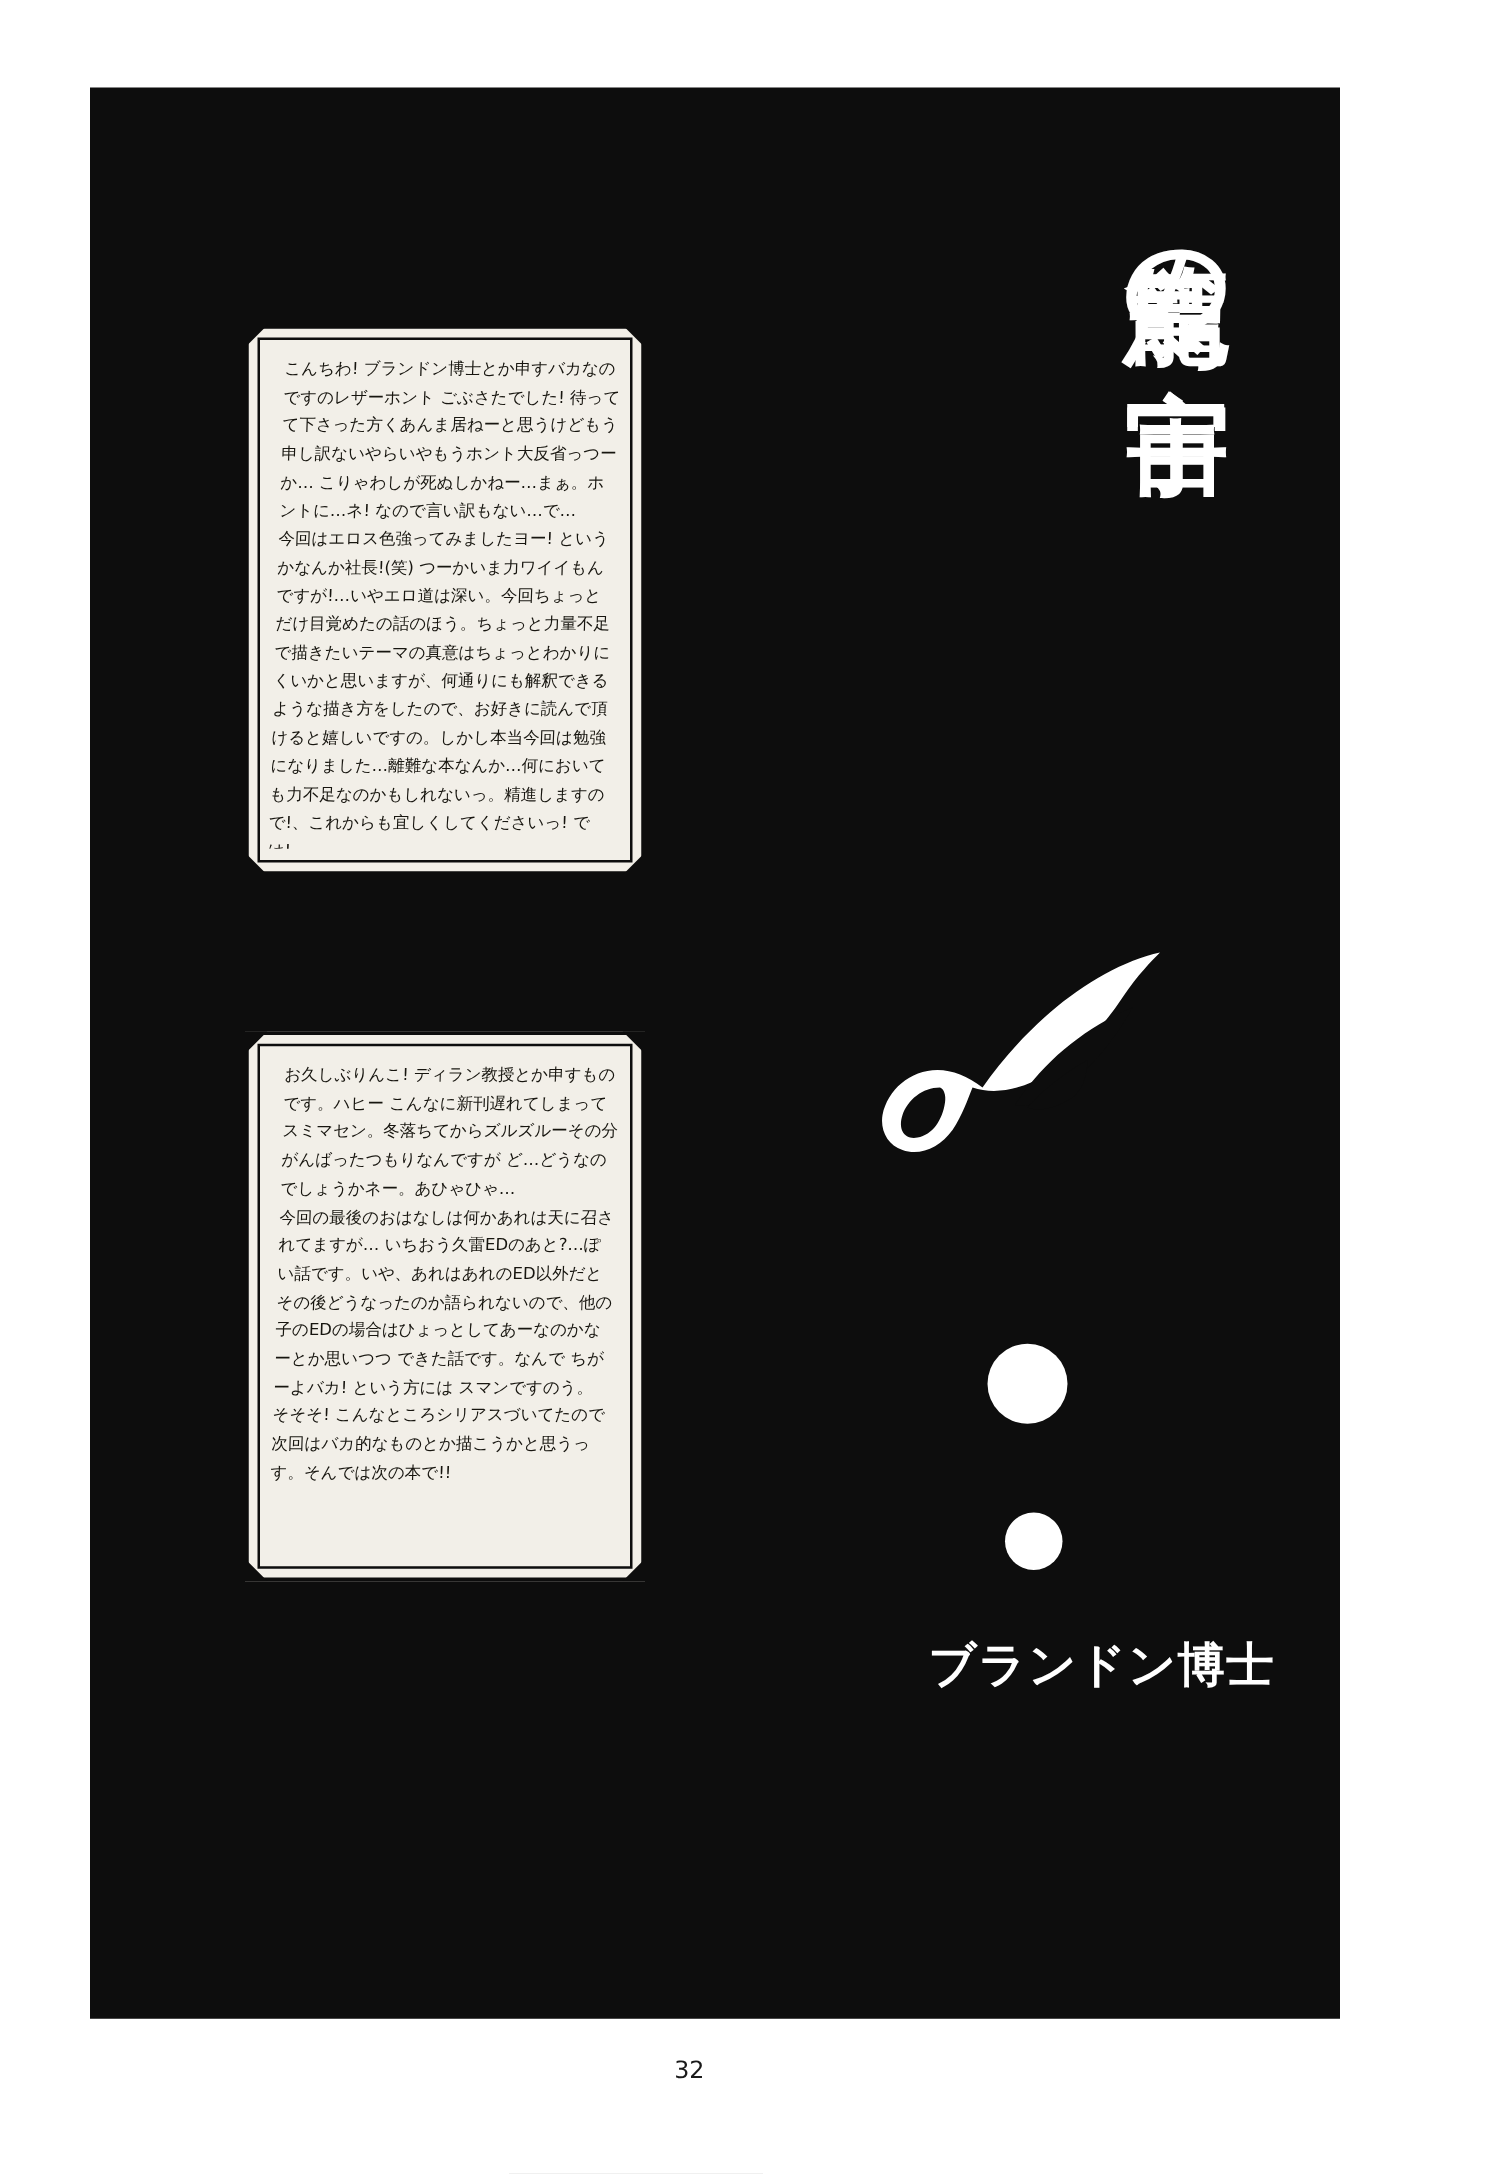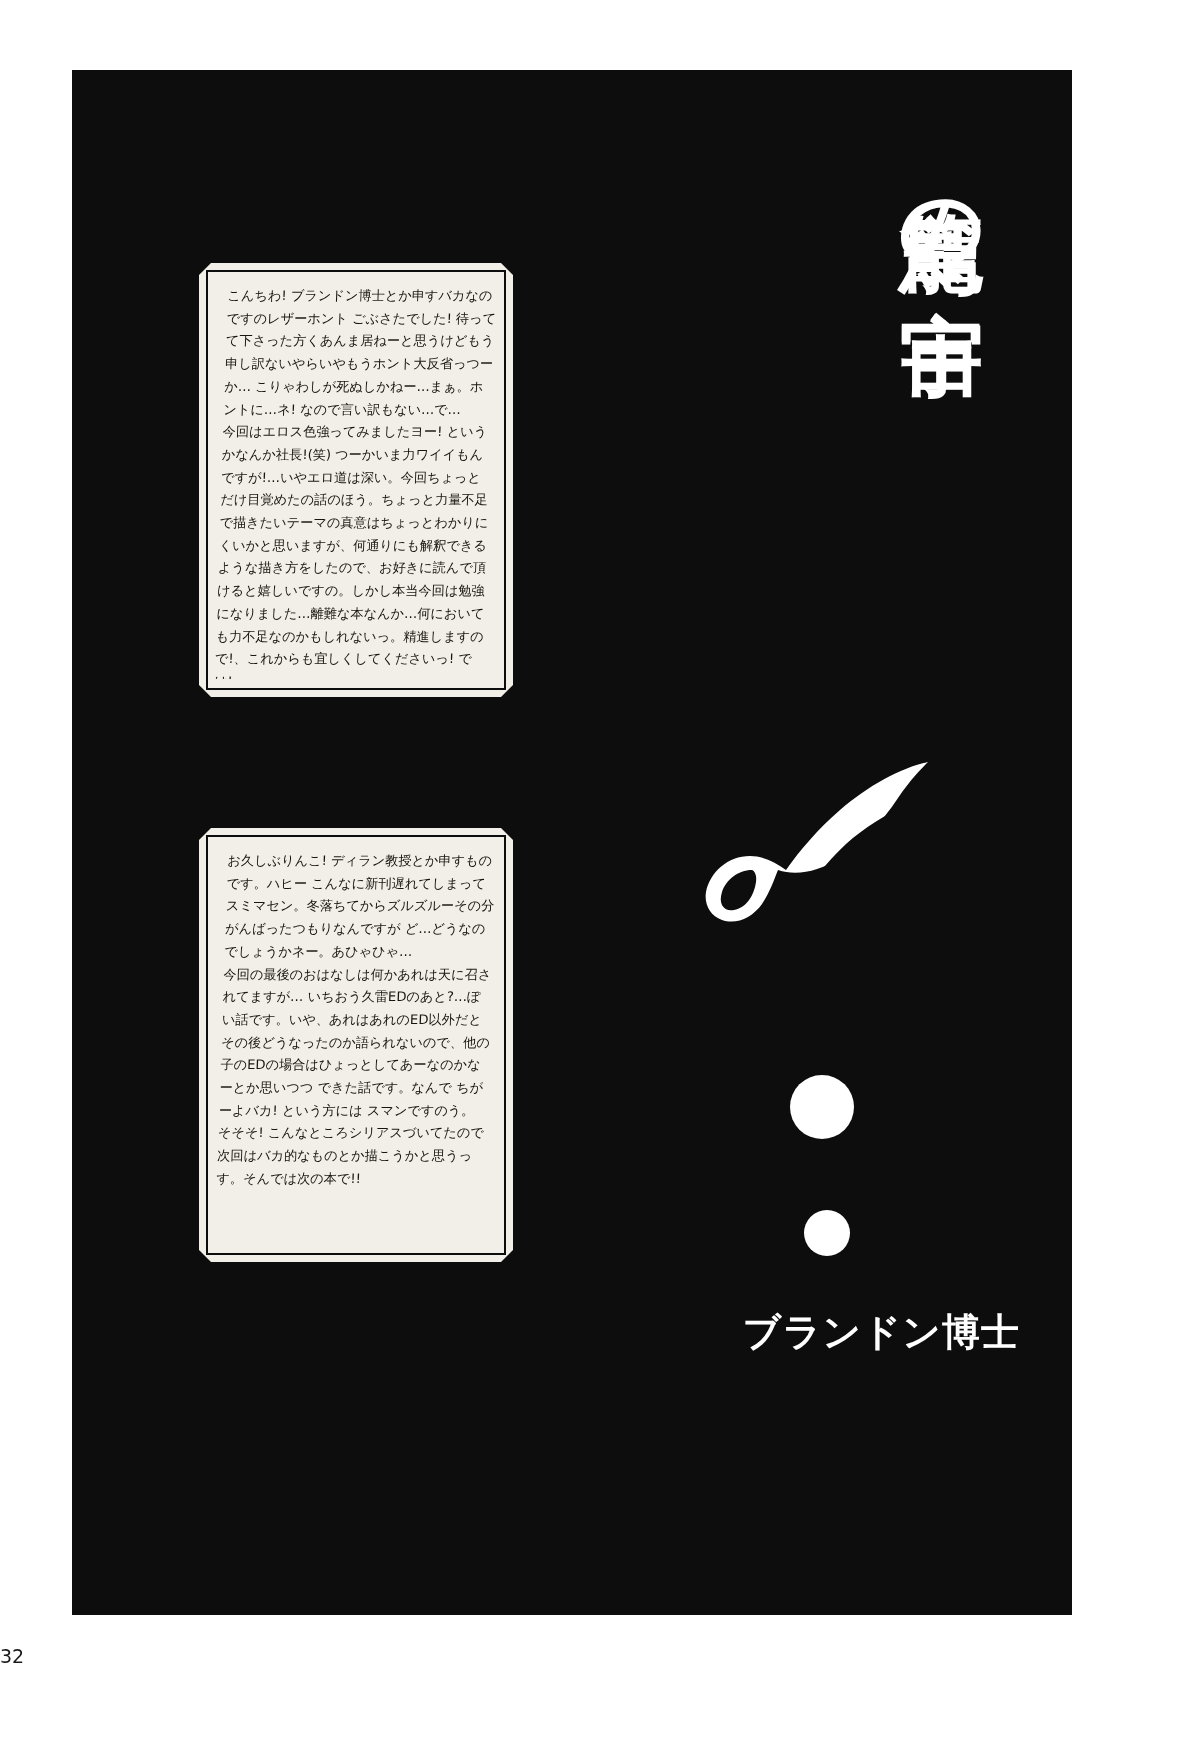--- a/index.html
+++ b/index.html
@@ -137,21 +137,21 @@
     letter-spacing: 1px;
   }
   #credits div { white-space: pre; }
 
   
   #page-number {
     position: absolute;
     left: 0;
     top: 1645px;
     width: 1103px;
-    text-align: left;
+    text-align: center;
     color: #1a1a1a;
     font-family: "DejaVu Sans", sans-serif;
     font-size: 19px;
   }
 </style>
 </head>
 <body>
 
 <div id="page-panel"></div>
 

